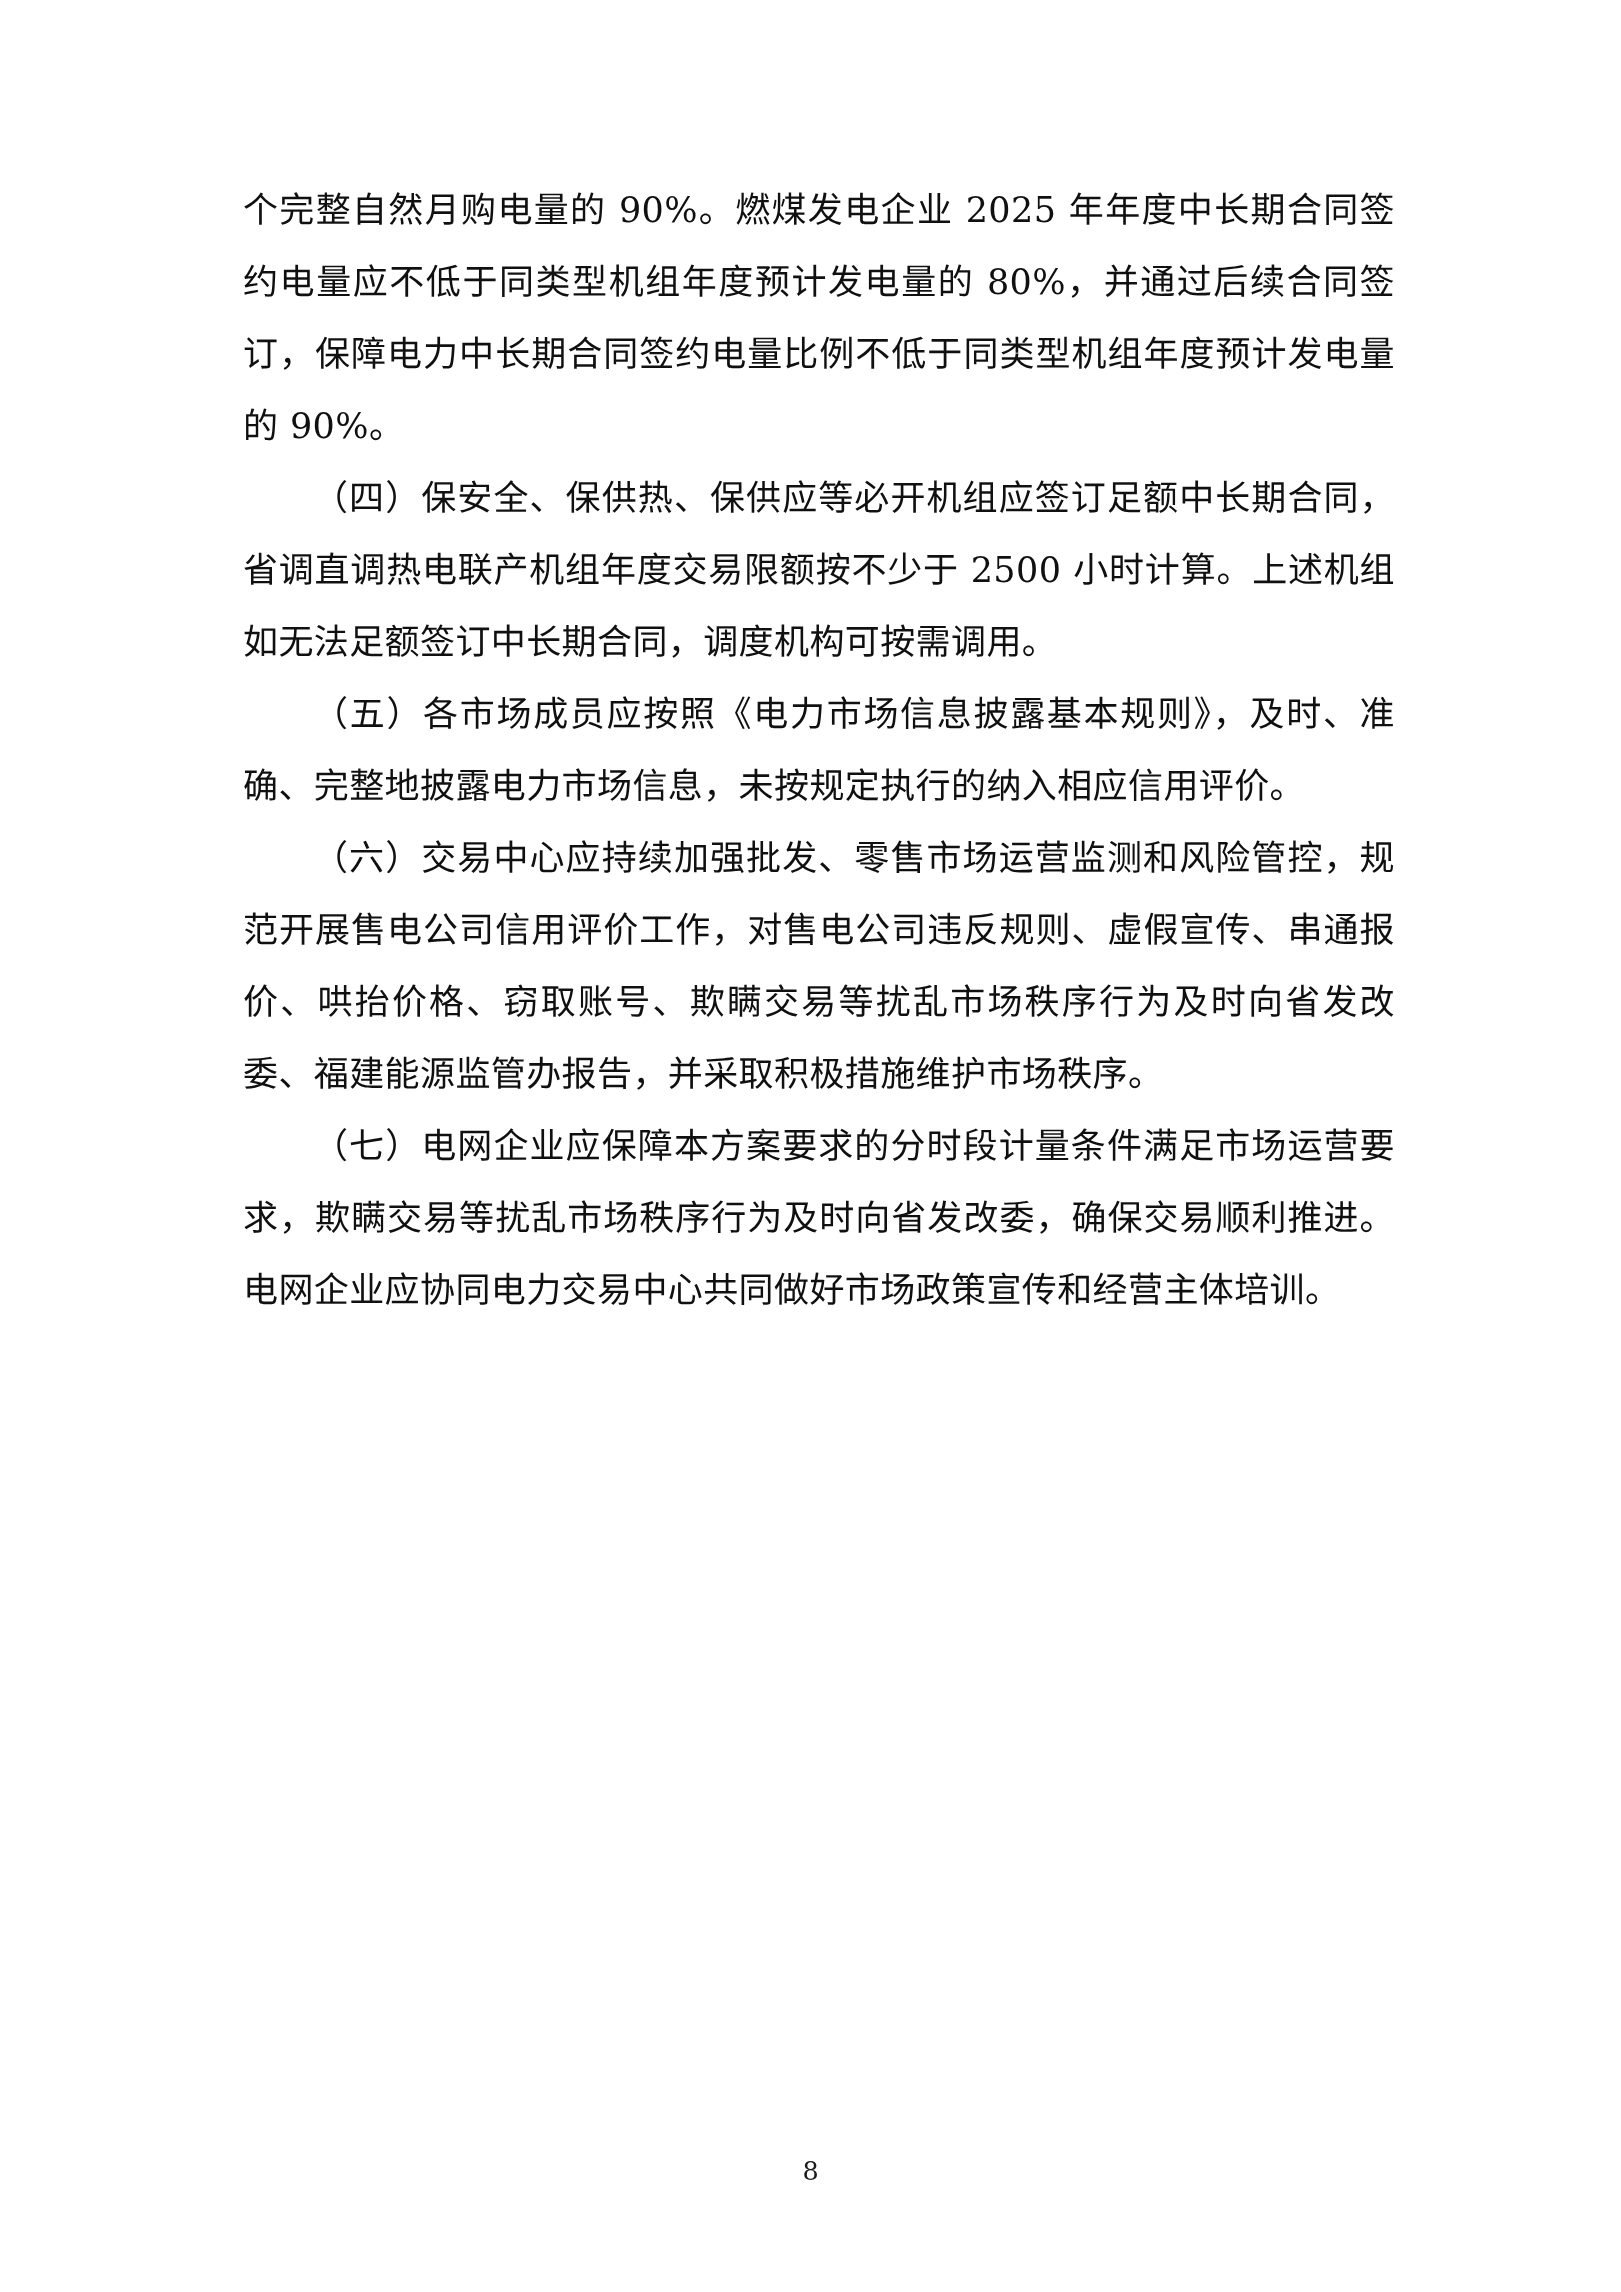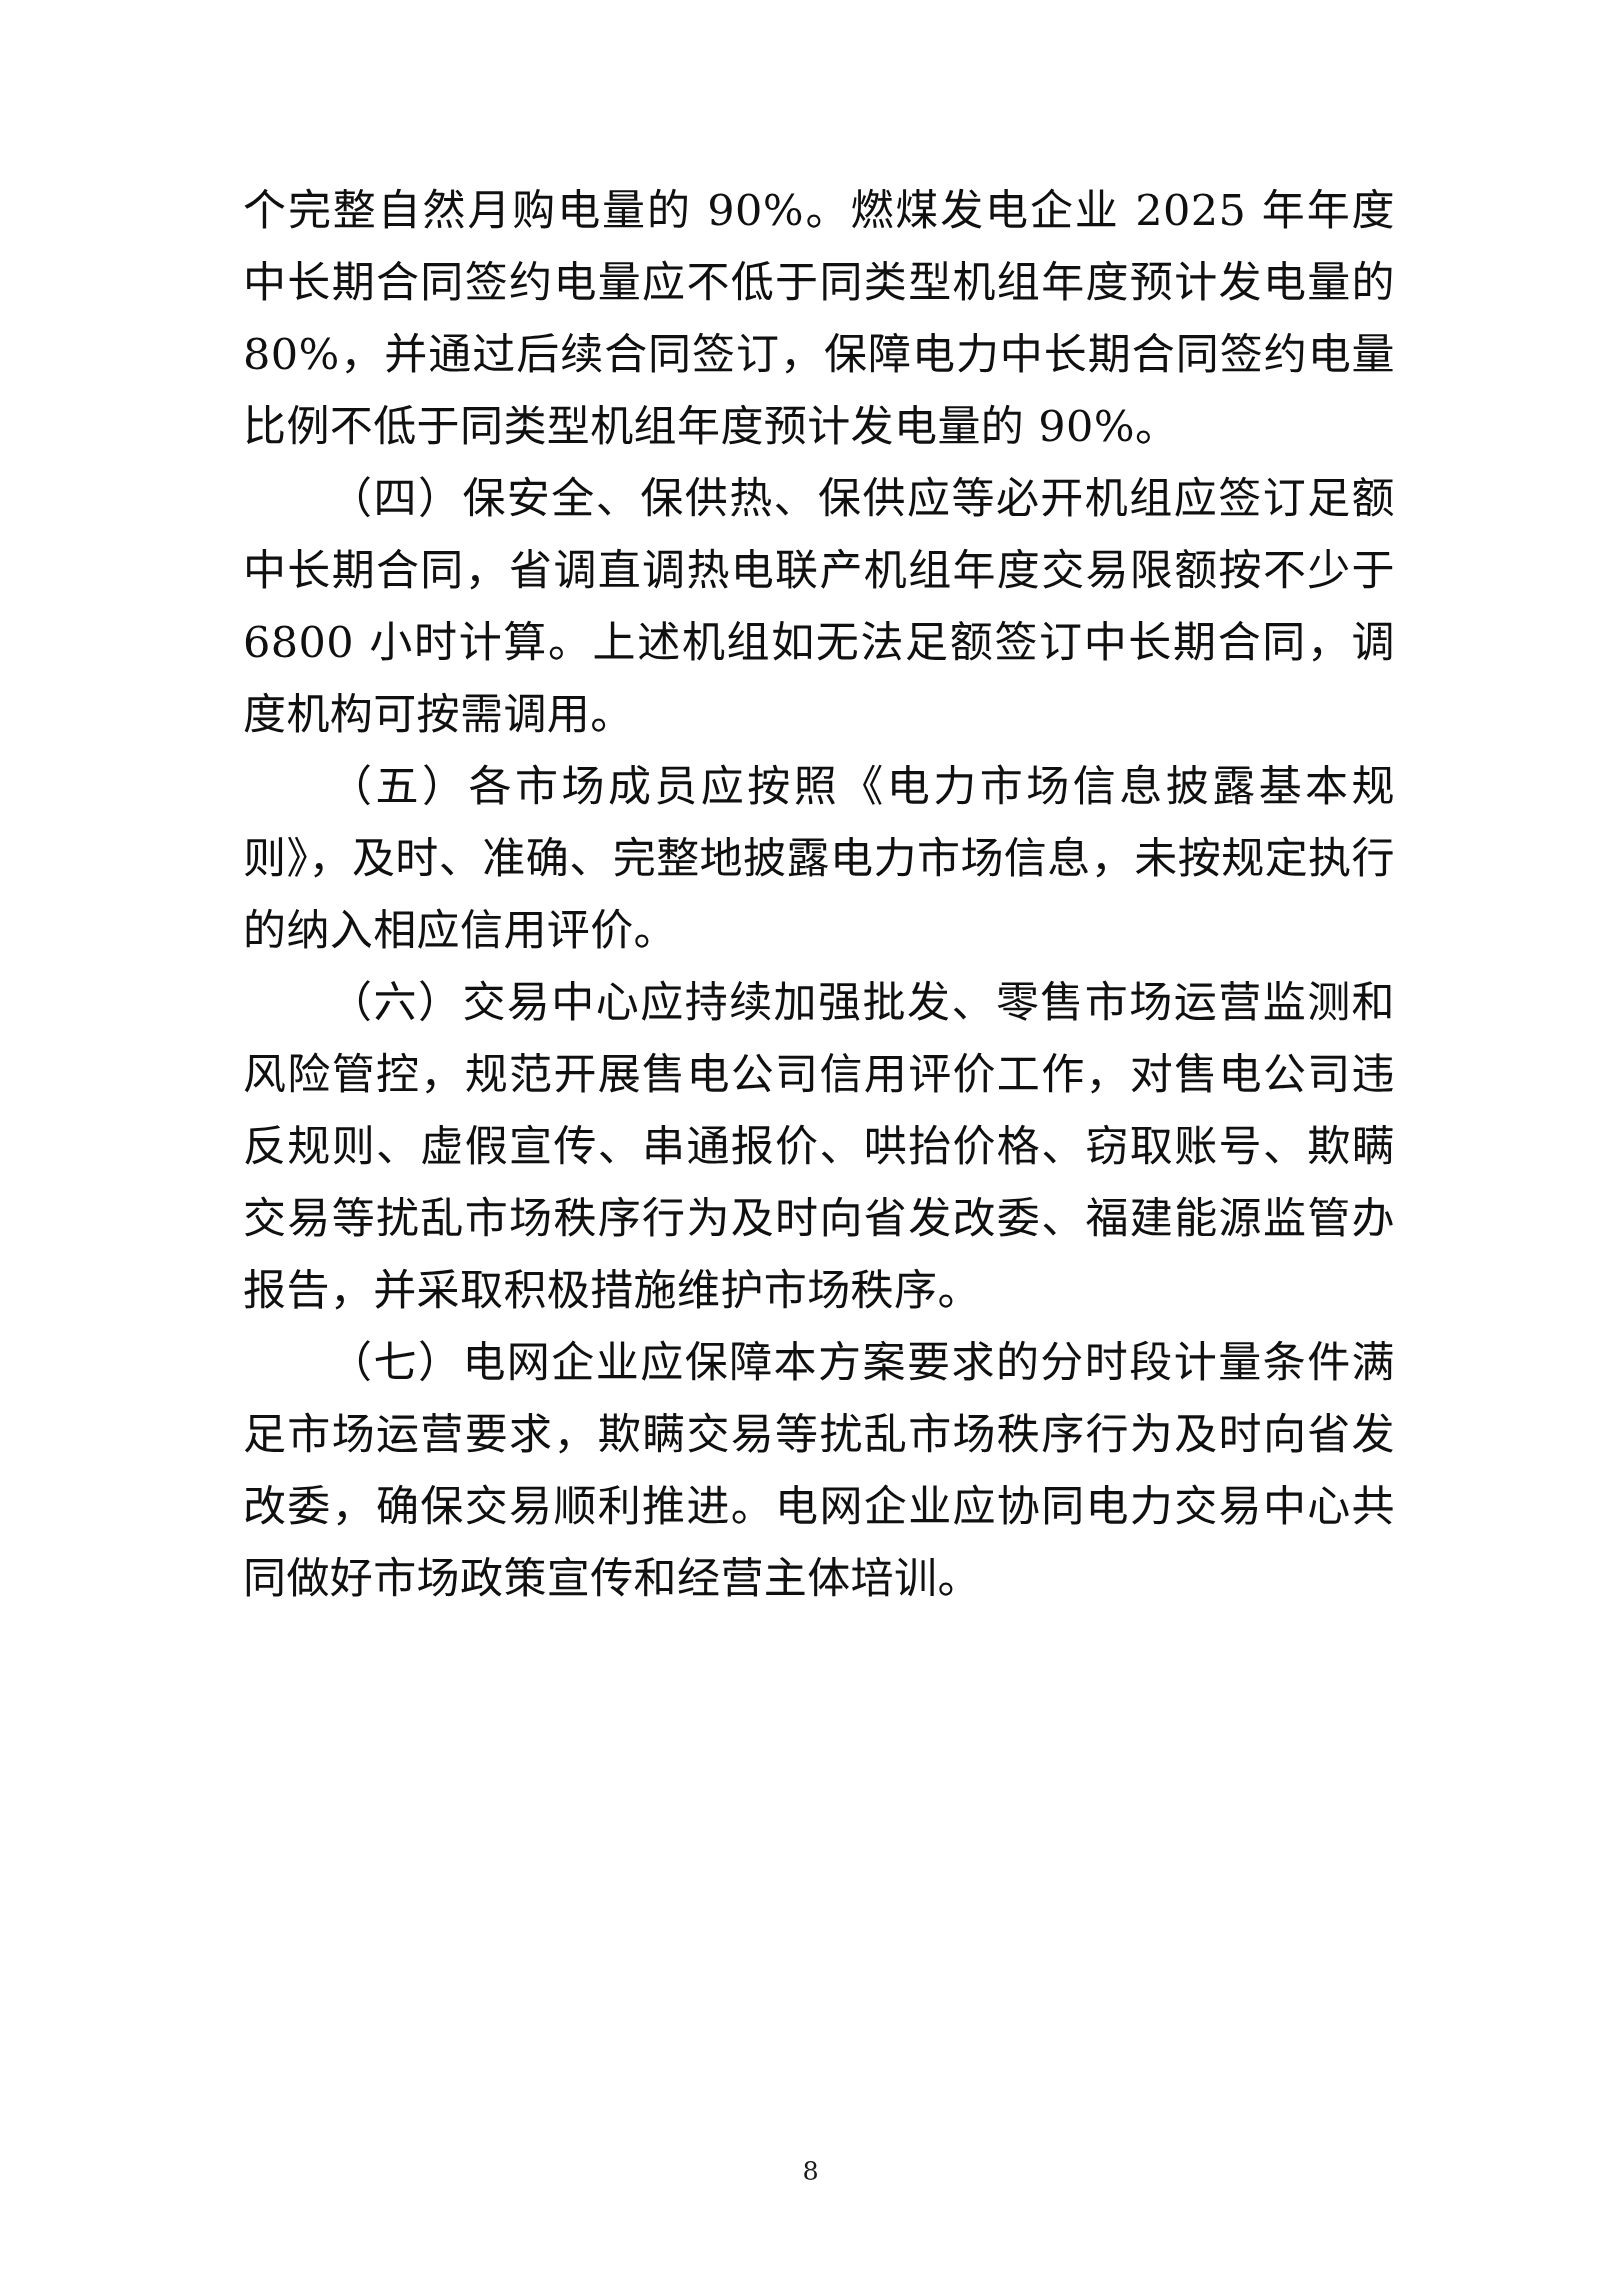--- a/index.html
+++ b/index.html
@@ -18,21 +18,21 @@
     overflow: hidden;
   }
   .content {
     position: absolute;
     left: 243px;
     top: 174px;
     width: 1152px;
   }
   .para {
     font-family: "DejaVu Serif", "Liberation Serif", serif;
-    font-size: 43px;
+    font-size: 35px;
     line-height: 72px;
     color: #101010;
     text-align: justify;
     text-justify: inter-character;
     text-align-last: left;
     margin: 0 0 0 0;
     letter-spacing: 0.4px;
     word-break: break-all;
     -webkit-font-smoothing: antialiased;
   }
@@ -56,21 +56,21 @@
 </head>
 <body>
 
 <div class="page">
 
   <div class="content">
 
     <p class="para">个完整自然月购电量的 90%。燃煤发电企业 2025 年年度中长期合同签约电量应不低于同类型机组年度预计发电量的 80%，并通过后续合同签订，保障电力中长期合同签约电量比例不低于同类型机组年度预计发电量的 90%。</p>
 
 
-    <p class="para indent">（四）保安全、保供热、保供应等必开机组应签订足额中长期合同，省调直调热电联产机组年度交易限额按不少于 6800 小时计算。上述机组如无法足额签订中长期合同，调度机构可按需调用。</p>
+    <p class="para indent">（四）保安全、保供热、保供应等必开机组应签订足额中长期合同，省调直调热电联产机组年度交易限额按不少于 2500 小时计算。上述机组如无法足额签订中长期合同，调度机构可按需调用。</p>
 
     <p class="para indent">（五）各市场成员应按照《电力市场信息披露基本规则》，及时、准确、完整地披露电力市场信息，未按规定执行的纳入相应信用评价。</p>
 
     <p class="para indent">（六）交易中心应持续加强批发、零售市场运营监测和风险管控，规范开展售电公司信用评价工作，对售电公司违反规则、虚假宣传、串通报价、哄抬价格、窃取账号、欺瞒交易等扰乱市场秩序行为及时向省发改委、福建能源监管办报告，并采取积极措施维护市场秩序。</p>
 
     <p class="para indent">（七）电网企业应保障本方案要求的分时段计量条件满足市场运营要求，欺瞒交易等扰乱市场秩序行为及时向省发改委，确保交易顺利推进。电网企业应协同电力交易中心共同做好市场政策宣传和经营主体培训。</p>
 
   </div>
 
   <div class="page-number">8</div>

